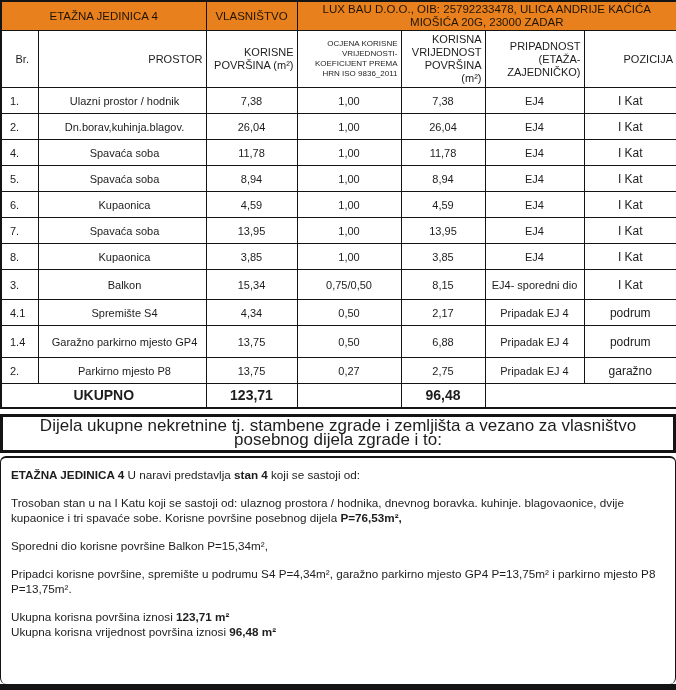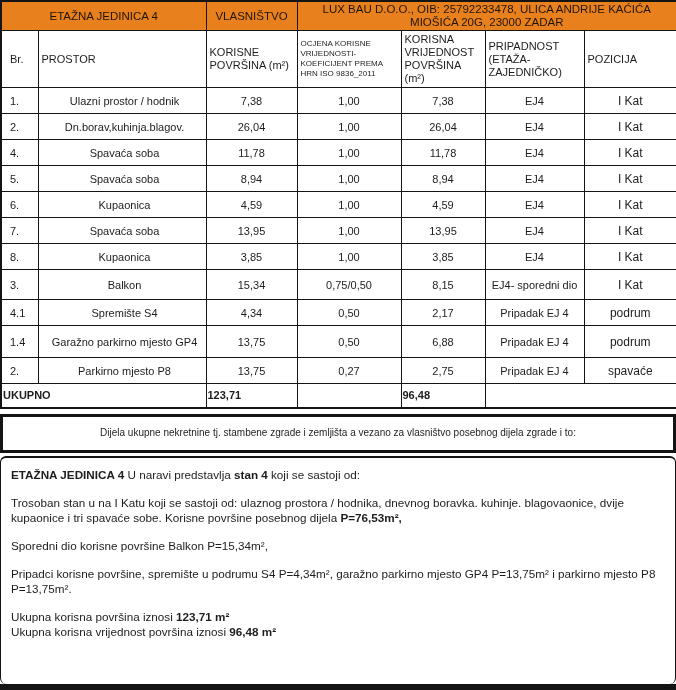--- a/index.html
+++ b/index.html
@@ -17,48 +17,48 @@
 
   
   table.main{width:676px;border-collapse:collapse;table-layout:fixed;border:2px solid var(--line);}
   table.main th, table.main td{border:1px solid var(--line);overflow:hidden;}
   .title-row th{
     background:var(--accent);height:28px;font-size:11.5px;font-weight:400;
     text-align:center;padding:1px 6px;line-height:13px;color:#201405;
   }
   .header-row th{
     height:56px;font-weight:400;font-size:11px;line-height:13px;
-    text-align:left;vertical-align:middle;padding:2px 3px;background:#fff;
-  }
-  .header-row th.h-br{text-align:left;padding-left:8px;margin-top:39px;}
+    text-align:right;vertical-align:middle;padding:2px 3px;background:#fff;
+  }
+  .header-row th.h-br{text-align:center;padding-left:8px;margin-top:39px;}
   .header-row th.h-ocjena{font-size:8px;line-height:10px;}
   tbody td{
     height:26px;font-size:11px;text-align:center;vertical-align:middle;
     padding:1px 3px;line-height:12px;background:#fff;
   }
   tbody td.c-br{text-align:left;padding-left:8px;}
   tbody td.c-prostor{text-align:center;padding-left:8px;}
   tbody td.c-poz{font-size:12px;}
   tbody tr:nth-child(8){height:30px;}   
   tbody tr:nth-child(10){height:32px;}  
-  .total-row td{height:24px;font-size:11px;font-weight:700;vertical-align:middle;}
+  .total-row td{height:24px;font-size:14px;font-weight:700;text-align:center;vertical-align:middle;}
 
   .gap1{height:5px;}
   .gap2{height:3px;}
 
   
   .band{display:flex;border:3px solid var(--line);height:39px;align-items:stretch;}
   .band-left{
     width:200px;border-right:3px solid var(--line);
     display:flex;align-items:center;justify-content:center;
     font-weight:700;font-size:13.5px;
   }
   .band-right{
     flex:1;display:flex;align-items:center;justify-content:center;
-    text-align:center;font-size:10px;line-height:14px;padding:0 12px;
+    text-align:center;font-size:17px;line-height:14px;padding:0 12px;
   }
 
   
   .desc{
     flex:1;border-left:1px solid var(--line);border-right:1px solid var(--line);
     border-top:2px solid var(--line);
     padding:9px 10px 0;font-size:11.7px;line-height:15px;border-radius:6px;
   }
   .desc p{margin:0 0 13px;}
   .desc p.tight{margin-bottom:0;}
@@ -188,21 +188,21 @@
           <td class="c-prip">Pripadak EJ 4</td>
           <td class="c-poz">podrum</td>
         </tr>
         <tr>
           <td class="c-br">2.</td>
           <td class="c-prostor">Parkirno mjesto P8</td>
           <td class="c-num">13,75</td>
           <td class="c-num">0,27</td>
           <td class="c-num">2,75</td>
           <td class="c-prip">Pripadak EJ 4</td>
-          <td class="c-poz">spavaće</td>
+          <td class="c-poz">garažno</td>
         </tr>
       </tbody>
     <tfoot>
       <tr class="total-row">
         <td colspan="2">UKUPNO</td>
         <td>123,71</td>
         <td></td>
         <td>96,48</td>
         <td colspan="2"></td>
       </tr>

